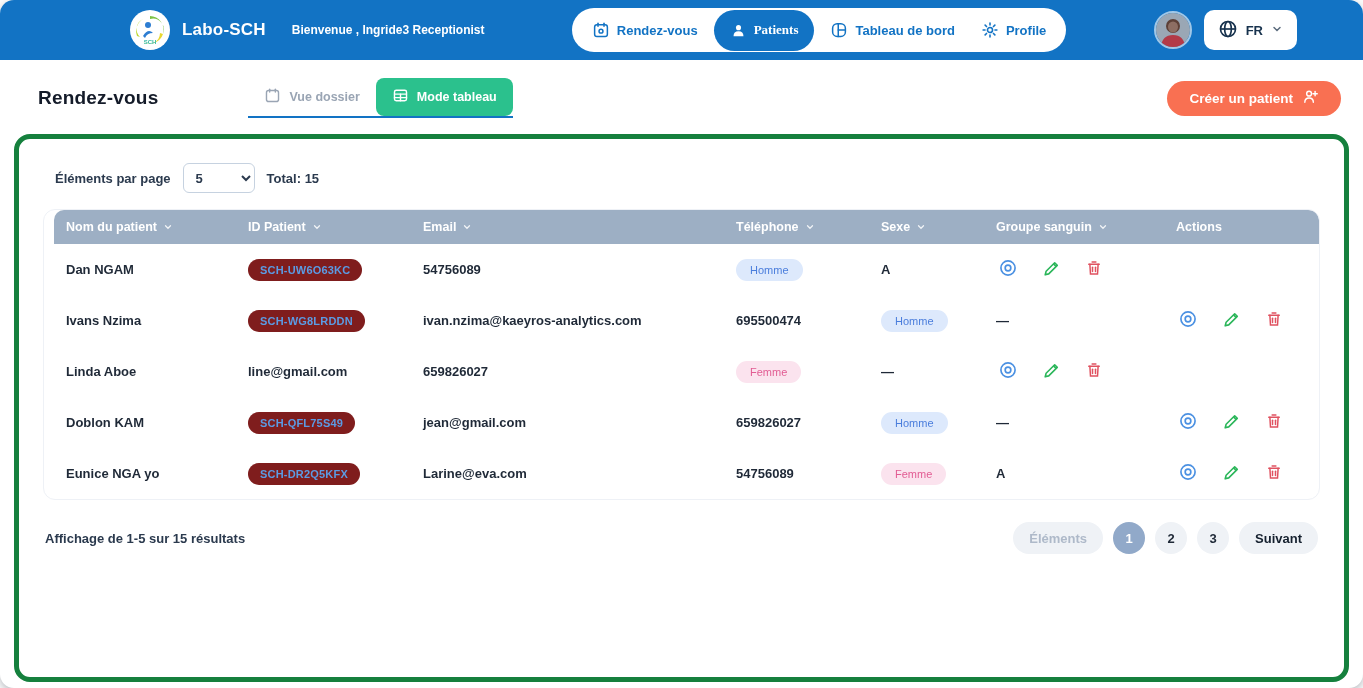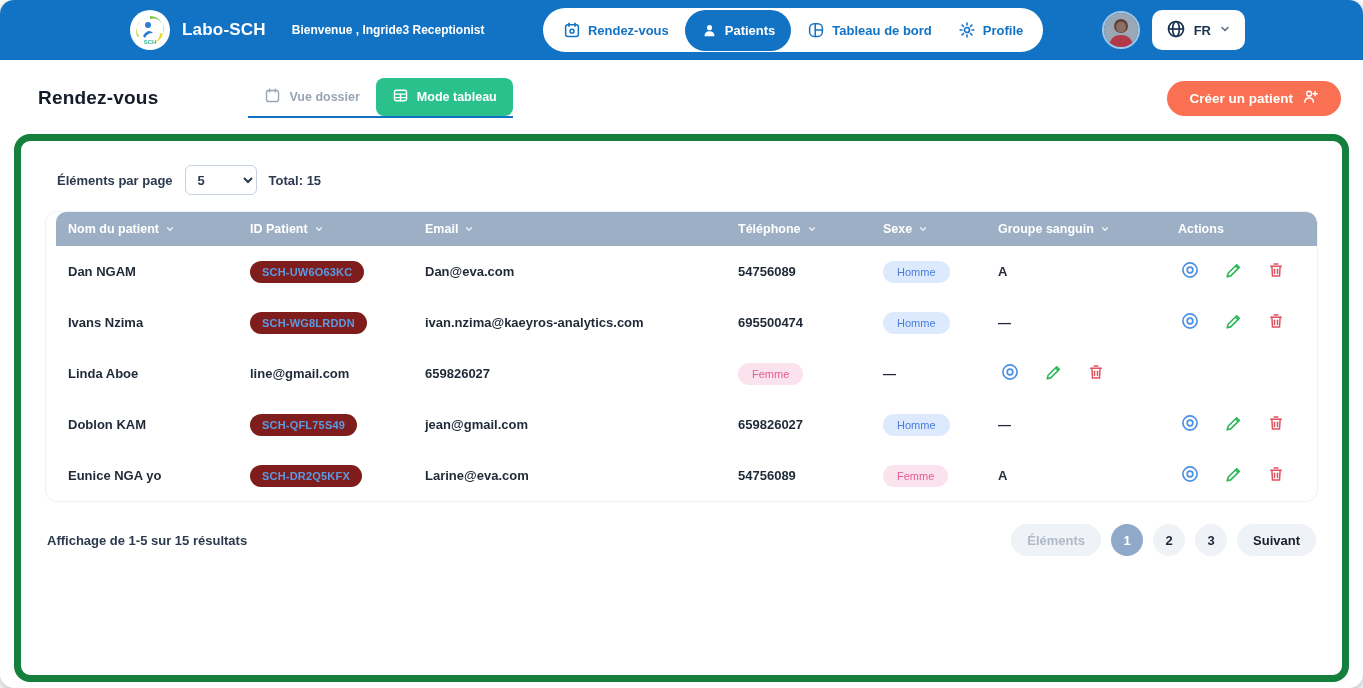--- a/index.html
+++ b/index.html
@@ -25,24 +25,24 @@
 
   .nav-pill {
     margin-left:auto; margin-right:auto; background:#ffffff; border-radius:999px;
     display:flex; align-items:center; gap:6px; padding:5px 10px; height:44px;
   }
   .nav-item {
     display:flex; align-items:center; gap:7px; color:#1273c4; font-size:13px;
     font-weight:bold; padding:8px 10px; border-radius:999px; cursor:pointer;
     background:transparent; border:none; white-space:nowrap;
   }
-  .nav-item.active { background:#1273c4; color:#ffffff; padding:12px 16px; }
+  .nav-item.active { background:#1273c4; color:#ffffff; padding:12px 16px;font-family:Liberation Serif, serif; }
   .nav-item svg { display:block; }
 
-  .top-right { display:flex; align-items:center; gap:12px; margin-right:100px; }
+  .top-right { display:flex; align-items:center; gap:12px; margin-right:48px; }
   .avatar { width:38px; height:38px; border-radius:50%; overflow:hidden; flex-shrink:0; border:2px solid rgba(255,255,255,.6); }
   .lang-pill {
     background:#ffffff; border-radius:10px; height:40px; padding:0 14px;
     display:flex; align-items:center; gap:8px; color:#17324d; font-size:13px;
     font-weight:bold; cursor:pointer; border:none;
   }
 
   
   .toolbar { display:flex; align-items:center; padding:18px 22px 10px 38px; }
   .page-title { font-size:19px; font-weight:bold; color:#141b29; letter-spacing:.2px; }
@@ -55,21 +55,21 @@
   .toggle-btn.active-green { color:#ffffff; background:#2bc18d; border-radius:8px; }
   .create-btn {
     margin-left:auto; background:#f97052; color:#ffffff; border:none; cursor:pointer;
     font-size:13.5px; font-weight:bold; border-radius:999px; height:35px;
     padding:0 22px; display:flex; align-items:center; gap:9px;
     font-family:"Liberation Sans", sans-serif;
   }
 
   
   .card {
-    margin:6px 14px 12px 14px; border:7px solid #15803d; border-radius:16px;
+    margin:6px 14px 12px 14px; border:5px solid #15803d; border-radius:16px;
     height:548px; padding:16px 24px 0 24px;
   }
   .table-controls { display:flex; align-items:center; gap:12px; padding:8px 0 16px 12px; }
   .controls-label { font-size:13px; font-weight:bold; color:#2b3a4e; }
   .per-page-select {
     width:72px; height:30px; border:1px solid #c6d2e0; border-radius:6px;
     font-size:13px; font-weight:bold; color:#2b3a4e; padding:0 8px;
     background:#ffffff; font-family:"Liberation Sans", sans-serif;
   }
   .total-label { font-size:13px; font-weight:bold; color:#2b3a4e; }
@@ -313,21 +313,20 @@
           <span>Actions</span>
         </div>
       </div>
 
       <div id="table-body">
           <div class="grid-row tr">
     <div class="td">Dan NGAM</div>
     <div class="td">
       <span class="id-badge">SCH-UW6O63KC</span>
     </div>
-    <div class="td">Dan@eva.com</div>
     <div class="td">54756089</div>
     <div class="td">
       <span class="sex-badge badge-homme">Homme</span>
     </div>
     <div class="td">A</div>
     <div class="actions-cell">
       <button class="icon-btn">
         <span>
           <svg width="20" height="20" viewBox="0 0 24 24" fill="none" stroke="#4a90e2" stroke-width="2">
             <circle cx="12" cy="12" r="8.5"></circle>

